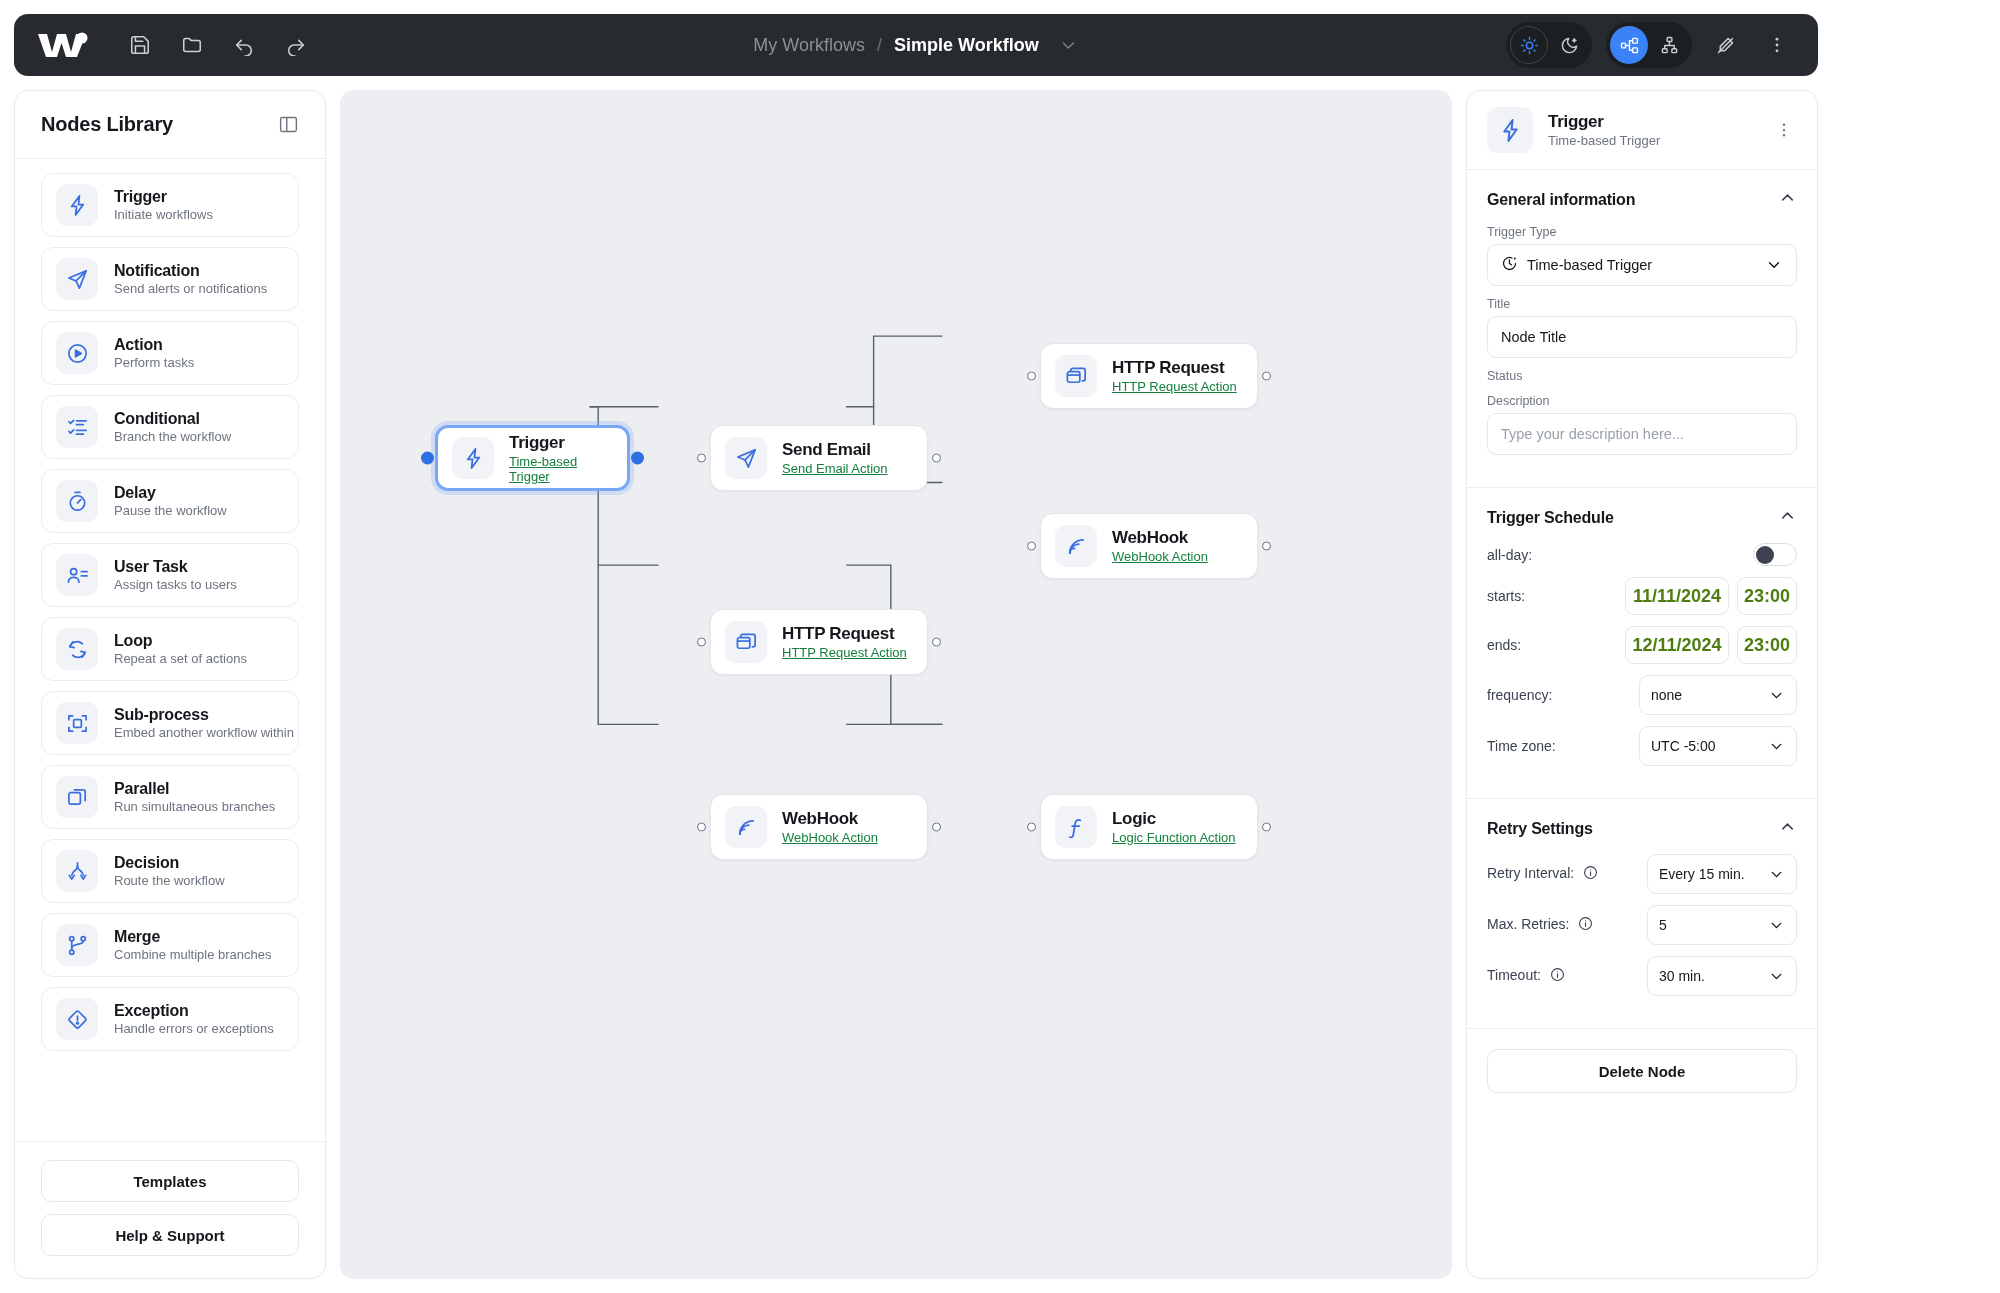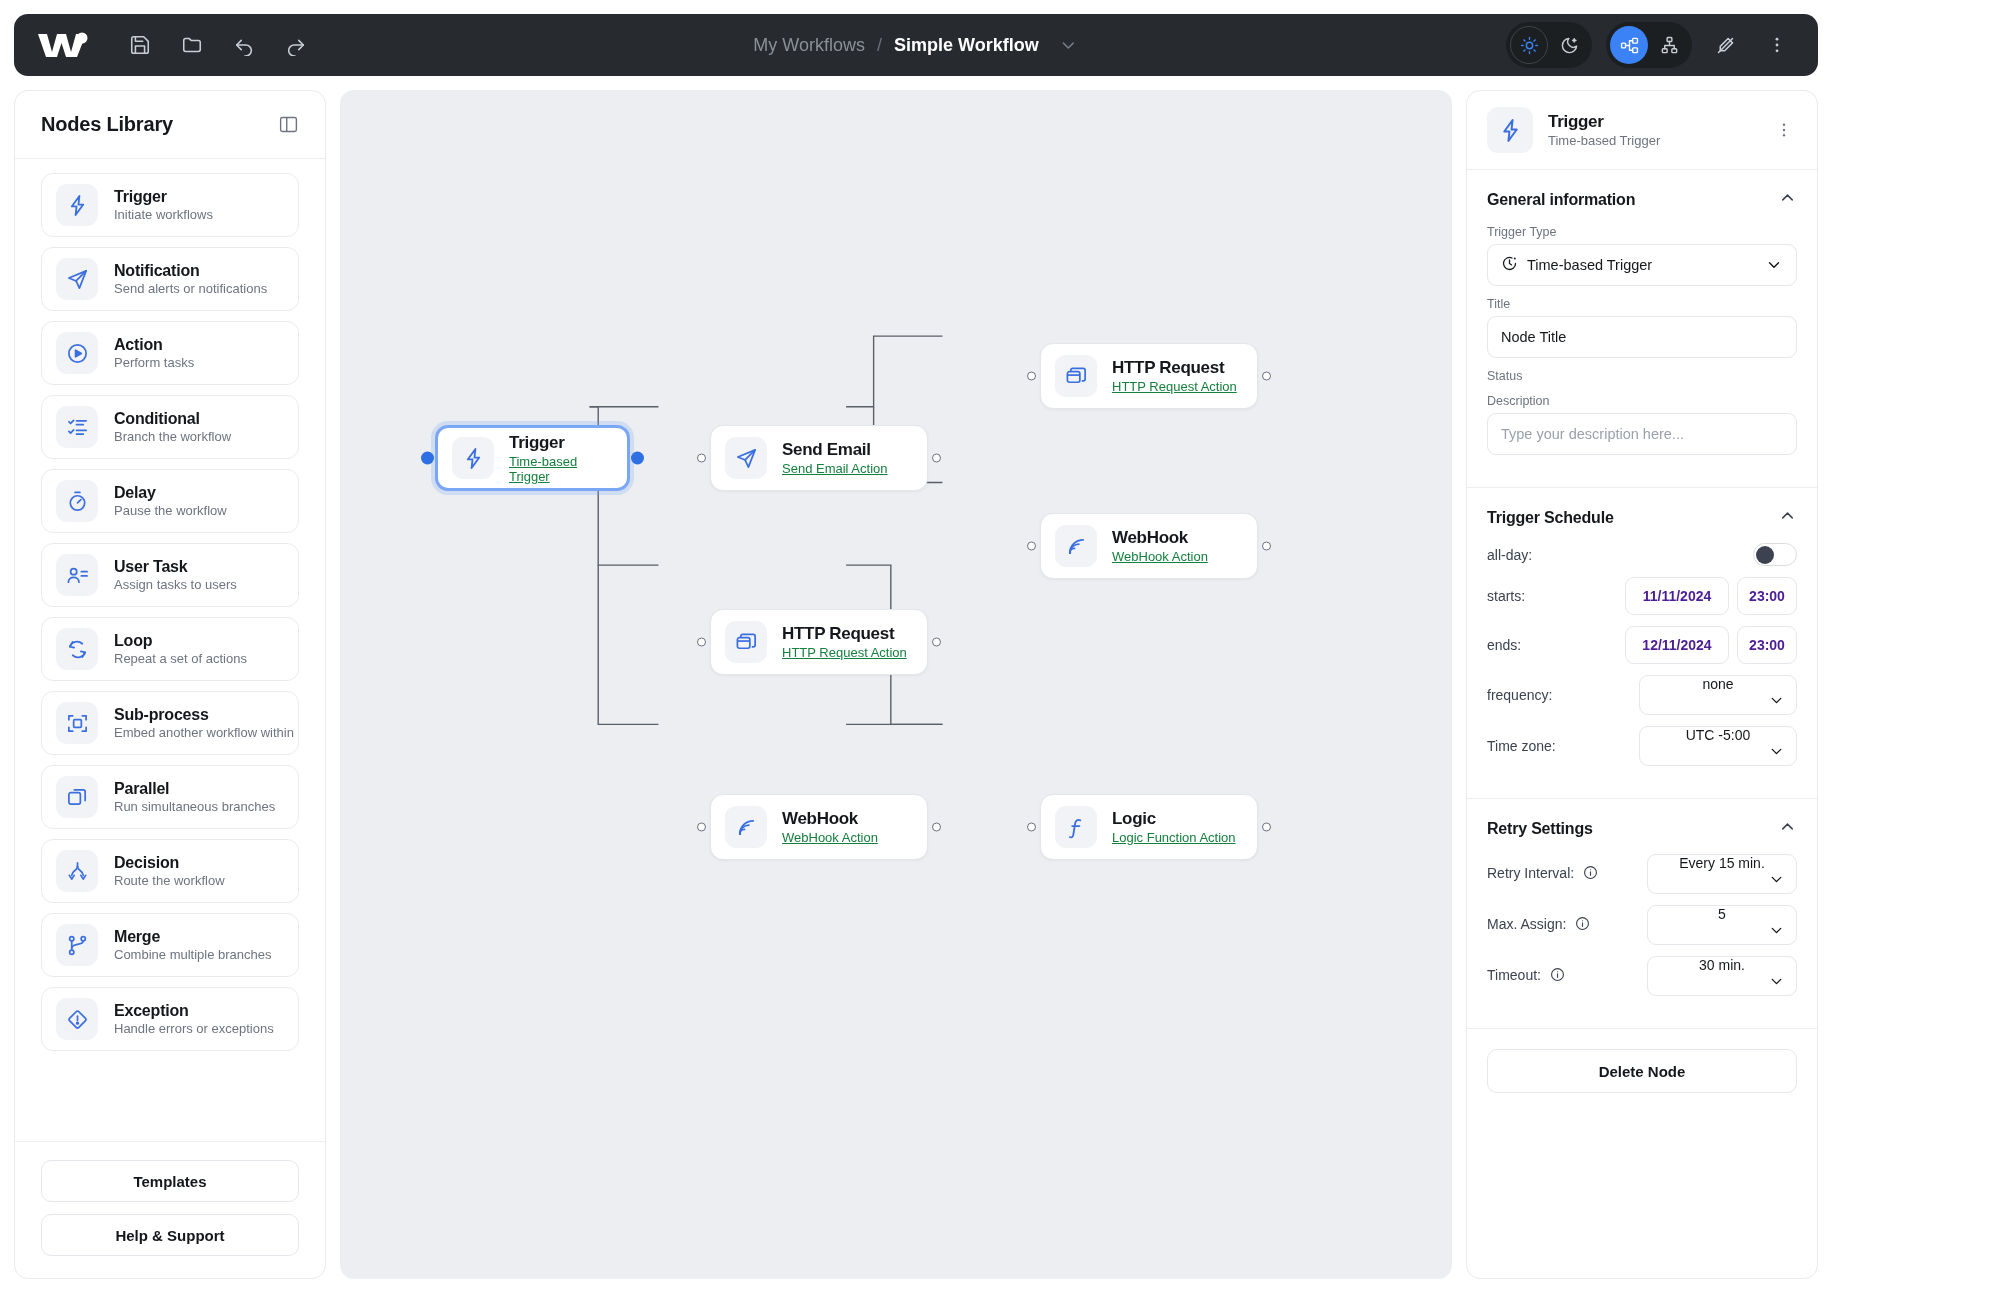--- a/index.html
+++ b/index.html
@@ -243,29 +243,29 @@
     position: relative; cursor: pointer;
   }
   .toggle .knob {
     position: absolute; left: 2px; top: 1.5px;
     width: 18px; height: 18px; border-radius: 50%;
     background: #3c4250;
   }
   .mini {
     height: 38px; border: 1px solid #e4e7eb; border-radius: 9px;
     background: #fff; display: flex; align-items: center; justify-content: center;
-    font-size: 14px; color: #4c1d95; cursor: pointer; font-weight: 600;
+    font-size: 18px; color: #4d7c0f; cursor: pointer; font-weight: 600;
   }
   .mini.date { width: 104px; margin-right: 8px; }
   .mini.time { width: 60px; }
   .sel-sm {
     width: 158px; height: 40px;
     border: 1px solid #e4e7eb; border-radius: 9px; background: #fff;
     display: flex; align-items: center; padding: 0 11px;
-    font-size: 14px; color: #14171b; cursor: pointer; flex-direction: column;
+    font-size: 14px; color: #14171b; cursor: pointer;
   }
   .sel-sm .chev { margin-left: auto; display:flex; }
   .sel-rs { width: 150px; }
   .del-wrap { padding: 20px; }
   .del-btn {
     width: 100%; height: 44px;
     border: 1px solid #e4e7eb; border-radius: 10px;
     background: #fff; cursor: pointer;
     font-size: 15px; font-weight: 700; color: #14171b;
     font-family: "Liberation Sans", sans-serif;
@@ -843,21 +843,21 @@
               <span class="chev">
                 <svg width="17" height="17" viewBox="0 0 24 24" fill="none" stroke="#14171b" stroke-width="1.9" stroke-linecap="round" stroke-linejoin="round">
                     <polyline points="6 9 12 15 18 9"></polyline>
                   </svg>
               </span>
             </div>
           </div>
 
           <div class="row">
             <span class="row-label">
-              <span>Max. Assign:</span>
+              <span>Max. Retries:</span>
               <span class="info">
                 <svg width="15" height="15" viewBox="0 0 24 24" fill="none" stroke="#3b4250" stroke-width="1.8" stroke-linecap="round">
                     <circle cx="12" cy="12" r="9.5"></circle>
                     <line x1="12" y1="11" x2="12" y2="16.5"></line>
                     <circle cx="12" cy="7.6" r="0.9" fill="#3b4250" stroke="none"></circle>
                   </svg>
               </span>
             </span>
             <div class="sel-sm sel-rs">
               <span>5</span>

